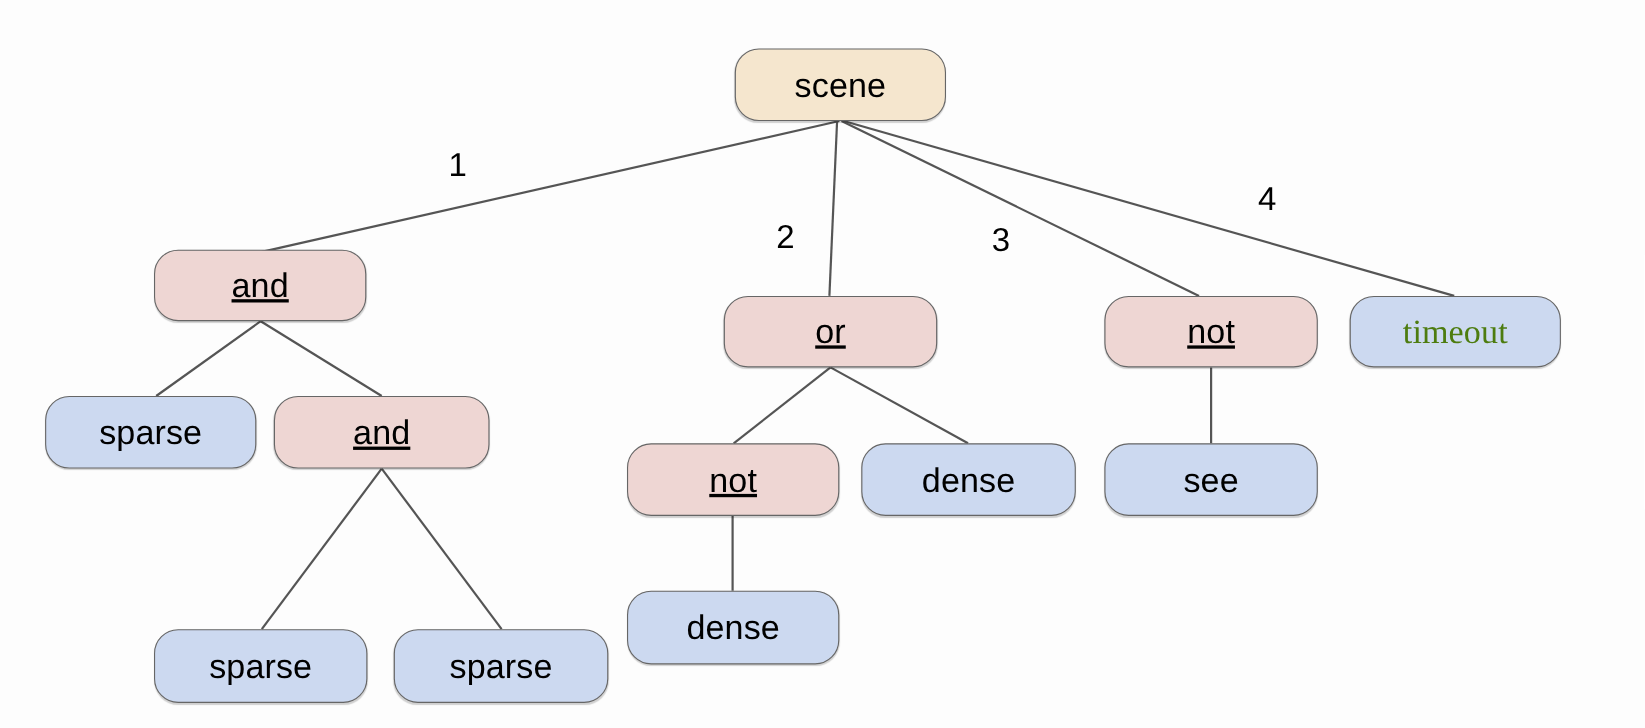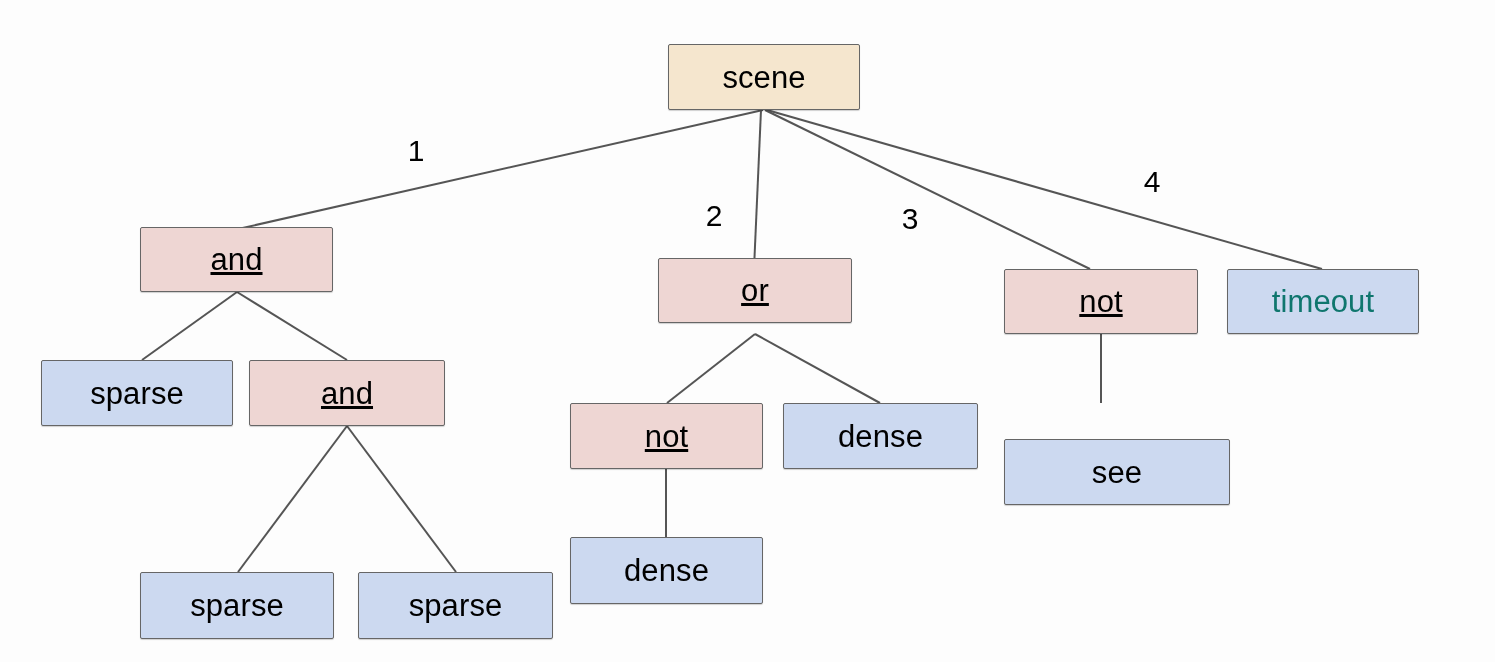--- a/index.html
+++ b/index.html
@@ -23,21 +23,21 @@
     left: 0;
     top: 0;
     width: 1495px;
     height: 662px;
     pointer-events: none;
   }
   .node {
     position: absolute;
     box-sizing: border-box;
     border: 1.6px solid #666666;
-    border-radius: 2px;
+    border-radius: 22px;
     display: flex;
     align-items: center;
     justify-content: center;
     color: #000000;
     font-size: 31px;
     line-height: 1;
     letter-spacing: 0.1px;
     white-space: nowrap;
     box-shadow: 0 1px 1px rgba(0,0,0,0.18);
   }
@@ -71,27 +71,27 @@
       <line x1="666" y1="469" x2="666" y2="537" stroke="#555555" stroke-width="2"></line>
       <line x1="1101" y1="334" x2="1101" y2="403" stroke="#555555" stroke-width="2"></line>
     </svg>
   <div id="node-layer">
       <div class="node root" style="left: 668px; top: 44px; width: 192px; height: 66px; border-color: rgb(102, 102, 102); color: rgb(0, 0, 0); background: rgb(245, 230, 206);">scene</div>
       <div class="node op" style="left: 140px; top: 227px; width: 193px; height: 65px; border-color: rgb(102, 102, 102); color: rgb(0, 0, 0); background: rgb(238, 214, 211);">and</div>
       <div class="node leaf" style="left: 41px; top: 360px; width: 192px; height: 66px; border-color: rgb(102, 102, 102); color: rgb(0, 0, 0); background: rgb(204, 217, 240);">sparse</div>
       <div class="node op" style="left: 249px; top: 360px; width: 196px; height: 66px; border-color: rgb(102, 102, 102); color: rgb(0, 0, 0); background: rgb(238, 214, 211);">and</div>
       <div class="node leaf" style="left: 140px; top: 572px; width: 194px; height: 67px; border-color: rgb(102, 102, 102); color: rgb(0, 0, 0); background: rgb(204, 217, 240);">sparse</div>
       <div class="node leaf" style="left: 358px; top: 572px; width: 195px; height: 67px; border-color: rgb(102, 102, 102); color: rgb(0, 0, 0); background: rgb(204, 217, 240);">sparse</div>
-      <div class="node op" style="left: 658px; top: 258px; width: 194px; height: 65px; border-color: rgb(102, 102, 102); color: rgb(0, 0, 0); background: rgb(238, 214, 211);">or</div>
+      <div class="node op" style="left: 658px; top: 269px; width: 194px; height: 65px; border-color: rgb(102, 102, 102); color: rgb(0, 0, 0); background: rgb(238, 214, 211);">or</div>
       <div class="node op" style="left: 570px; top: 403px; width: 193px; height: 66px; border-color: rgb(102, 102, 102); color: rgb(0, 0, 0); background: rgb(238, 214, 211);">not</div>
       <div class="node leaf" style="left: 783px; top: 403px; width: 195px; height: 66px; border-color: rgb(102, 102, 102); color: rgb(0, 0, 0); background: rgb(204, 217, 240);">dense</div>
       <div class="node leaf" style="left: 570px; top: 537px; width: 193px; height: 67px; border-color: rgb(102, 102, 102); color: rgb(0, 0, 0); background: rgb(204, 217, 240);">dense</div>
       <div class="node op" style="left: 1004px; top: 269px; width: 194px; height: 65px; border-color: rgb(102, 102, 102); color: rgb(0, 0, 0); background: rgb(238, 214, 211);">not</div>
-      <div class="node leaf" style="left: 1004px; top: 403px; width: 226px; height: 66px; border-color: rgb(102, 102, 102); color: rgb(0, 0, 0); background: rgb(204, 217, 240); margin-top: 36px;">see</div>
-      <div class="node leaf" style="left: 1227px; top: 269px; width: 192px; height: 65px; border-color: rgb(102, 102, 102); color: #0f766e; background: rgb(204, 217, 240);">timeout</div>
+      <div class="node leaf" style="left: 1004px; top: 403px; width: 194px; height: 66px; border-color: rgb(102, 102, 102); color: rgb(0, 0, 0); background: rgb(204, 217, 240);">see</div>
+      <div class="node leaf" style="left: 1227px; top: 269px; width: 192px; height: 65px; border-color: rgb(102, 102, 102); color: #4d7c0f; background: rgb(204, 217, 240); font-family: Liberation Serif, serif;">timeout</div>
     </div>
   <div id="label-layer">
       <div class="edge-label" style="left: 416px; top: 151px;">1</div>
       <div class="edge-label" style="left: 714px; top: 216px;">2</div>
       <div class="edge-label" style="left: 910px; top: 219px;">3</div>
       <div class="edge-label" style="left: 1152px; top: 182px;">4</div>
     </div>
 </div>
 
 </body></html>

